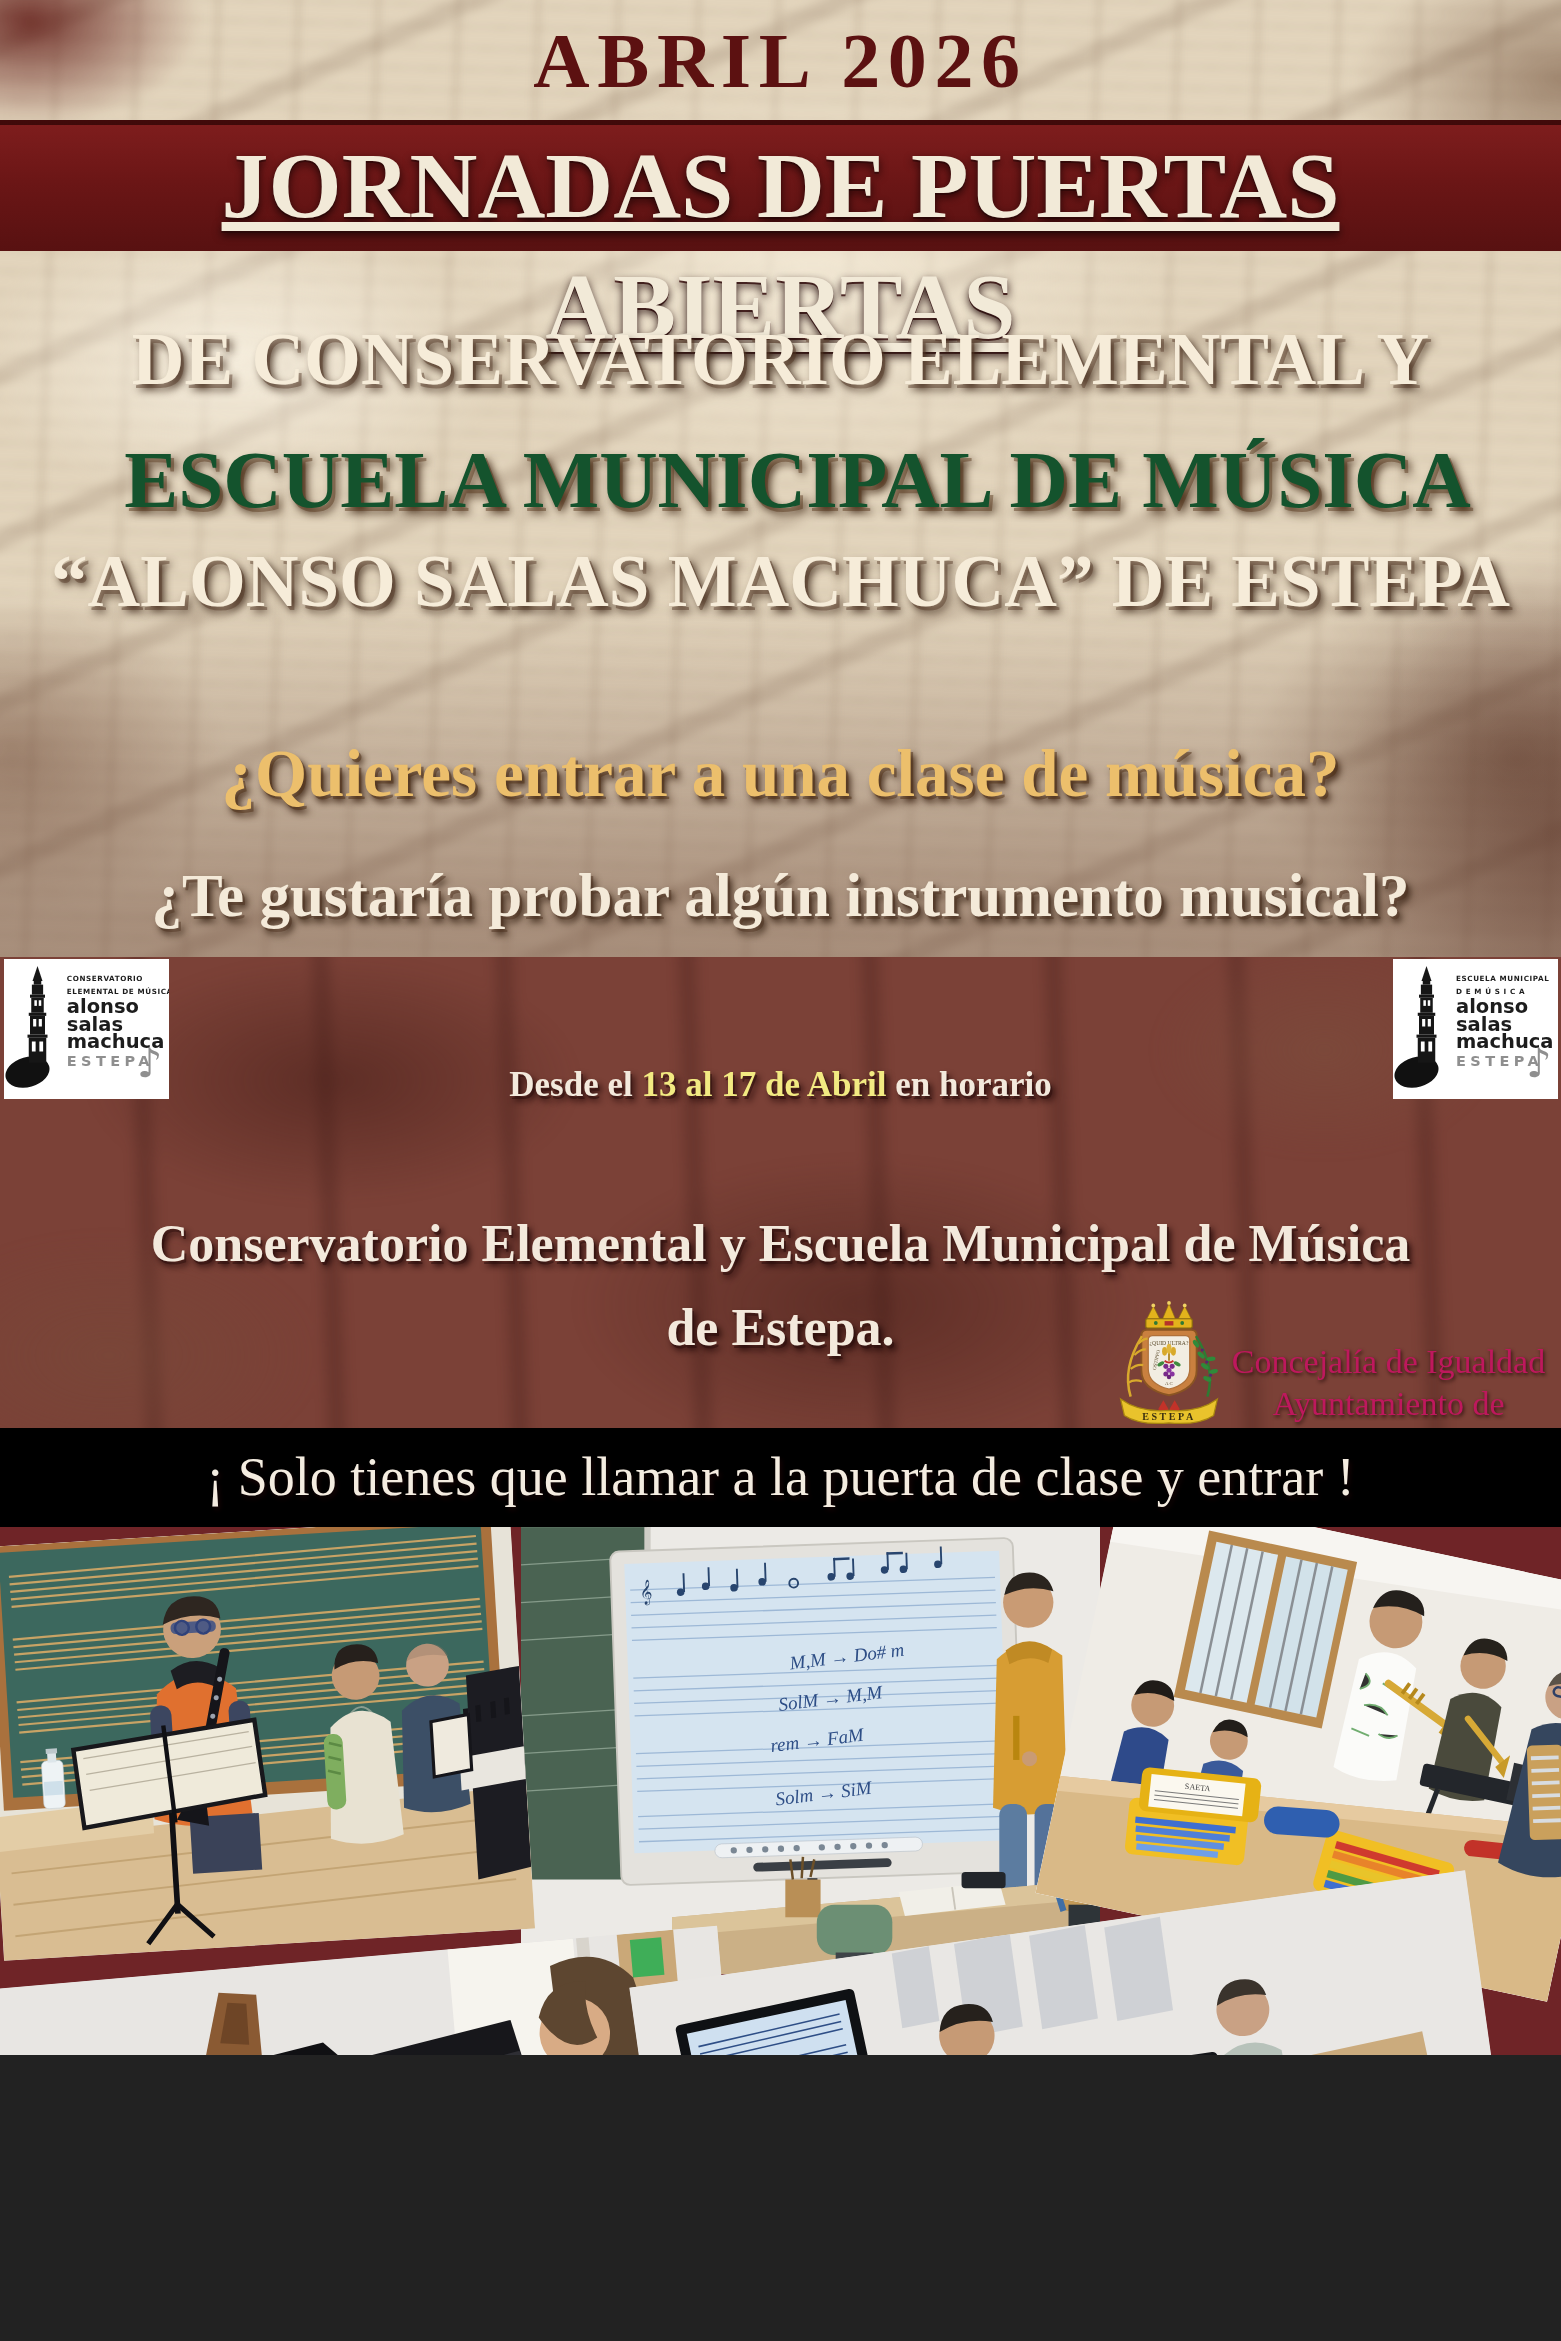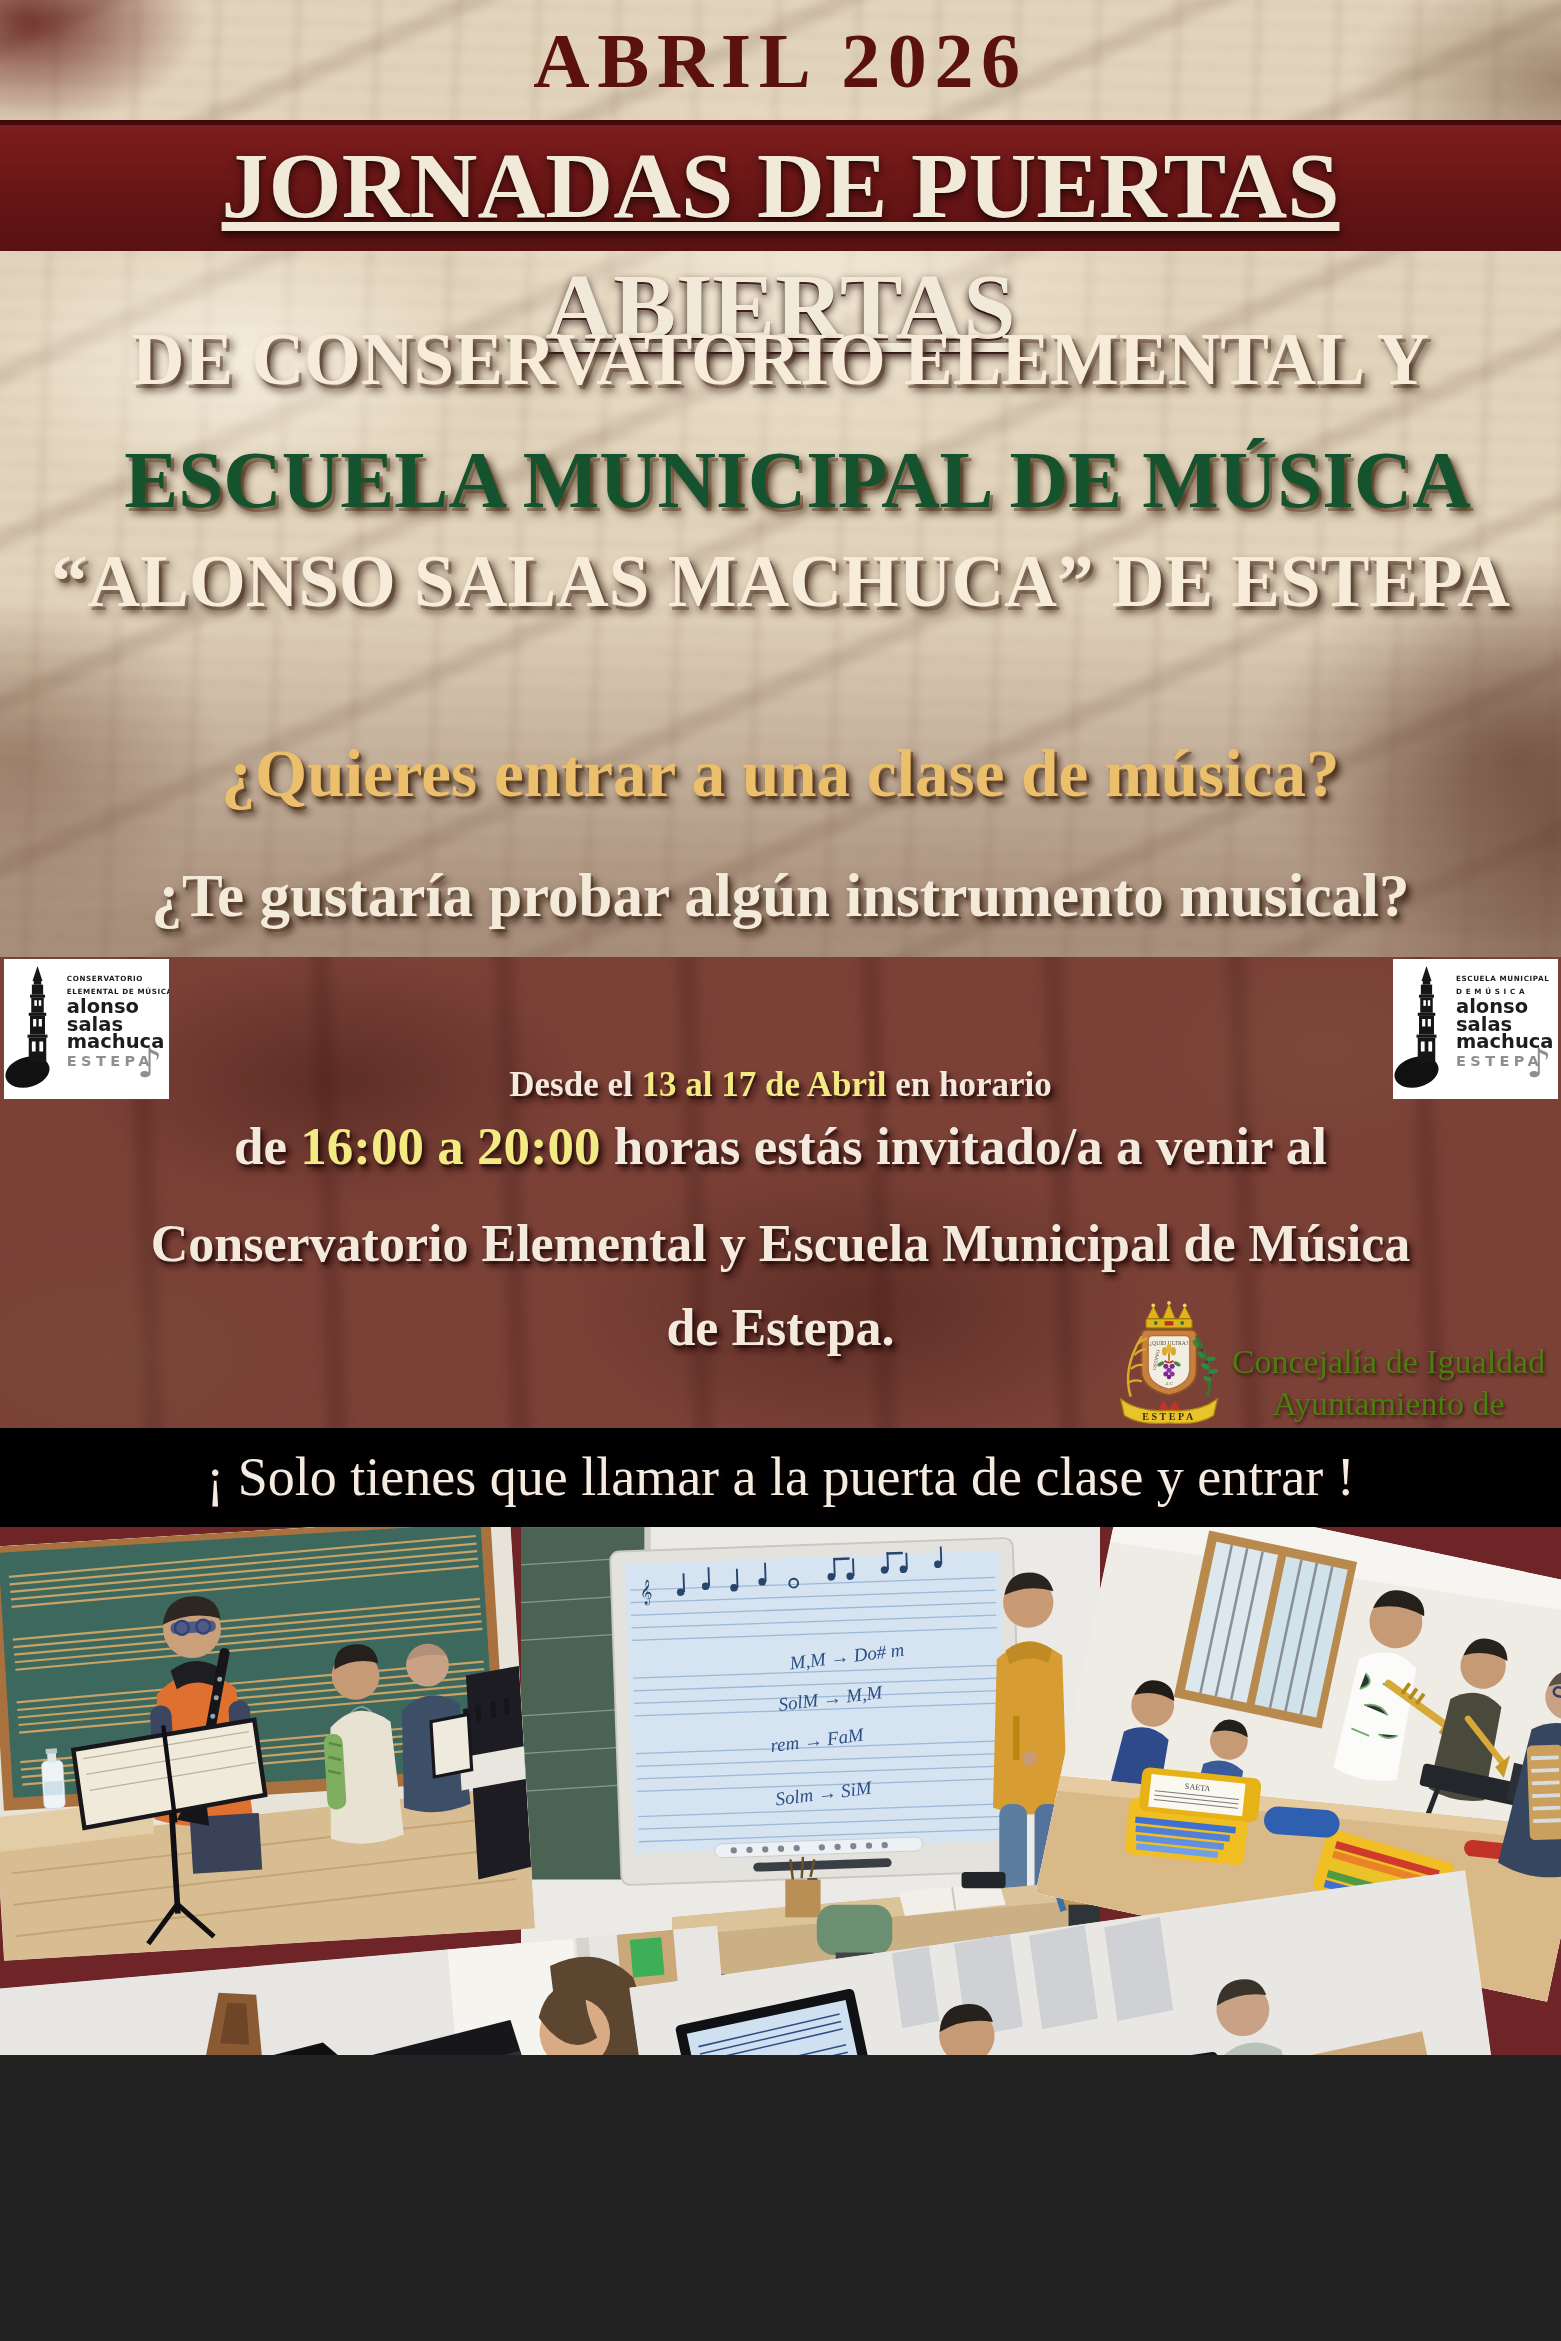--- a/index.html
+++ b/index.html
@@ -52,21 +52,21 @@
       radial-gradient(ellipse 264px 164px at 84% 22%, rgba(125,80,62,.5), transparent 65%),
       radial-gradient(ellipse 327px 189px at 8% 82%, rgba(120,76,58,.45), transparent 65%),
       repeating-linear-gradient(88deg, transparent 0 164px, rgba(58,24,20,.25) 164px 183px);}
   .inv-line{position:absolute;left:0;width:1561px;text-align:center;font-weight:bold;white-space:nowrap;
     color:#f3e9dc;text-shadow:1.9px 2.5px 0 rgba(46,14,12,.55),3.8px 5px 6.3px rgba(30,6,6,.85);}
   .inv-line .y{color:#f2ea82;}
   .iv1{top:1065px;font-size:35px;}
   .iv2{top:1116px;font-size:53px;}
   .iv3{top:1214px;font-size:52px;}
   .iv4{top:1298px;font-size:52px;}
-  .credit{position:absolute;left:1225px;top:1341px;width:327px;text-align:center;color:#4d7c0f;
+  .credit{position:absolute;left:1225px;top:1341px;width:327px;text-align:center;color:#be185d;
     font-size:34px;line-height:42px;text-shadow:1.3px 1.9px 3.8px rgba(30,8,8,.8);}
   
   .logo-card{position:absolute;top:959px;width:165px;height:140px;background:#fff;
     font-family:"DejaVu Sans","Liberation Sans",sans-serif;overflow:hidden;}
   .logo-card.left{left:3.8px;}
   .logo-card.right{left:1393px;}
   .logo-card .tower{position:absolute;left:1.3px;top:5px;}
   .logo-card .txt{position:absolute;left:63px;top:14px;width:101px;color:#1d1d1d;}
   .logo-card .small{font-size:7.2px;font-weight:bold;letter-spacing:0.6px;line-height:12.6px;white-space:nowrap;}
   .logo-card .name{font-size:19.5px;font-weight:bold;line-height:17.6px;letter-spacing:0;}
@@ -108,21 +108,20 @@
   <div class="line l3 hl-cream">“ALONSO SALAS MACHUCA” DE ESTEPA</div>
 
   <div class="line q1">¿Quieres entrar a una clase de música?</div>
   <div class="line q2">¿Te gustaría probar algún instrumento musical?</div>
 
   <div class="invite">
     <div class="blotch"></div>
   </div>
 
   <div class="inv-line iv1"><span>Desde el </span><span class="y">13 al 17 de Abril</span><span> en horario</span></div>
-  <div class="inv-line iv2"><span>de </span><span class="y">16:00 a 20:00</span><span> horas estás invitado/a a venir al</span></div>
   <div class="inv-line iv3">Conservatorio Elemental y Escuela Municipal de Música</div>
   <div class="inv-line iv4">de Estepa.</div>
 
   <div class="logo-card left">
     <svg class="tower" width="60" height="130" viewBox="0 0 96 206">
       <ellipse cx="36" cy="172" rx="36" ry="24" fill="#111" transform="rotate(-16 36 172)"></ellipse>
       <polygon points="52,2 60,26 44,26" fill="#161616"></polygon>
       <rect x="46" y="26" width="12" height="6" fill="#161616"></rect>
       <rect x="43" y="32" width="18" height="16" fill="#161616"></rect>
       <rect x="40" y="48" width="24" height="5" fill="#161616"></rect>

